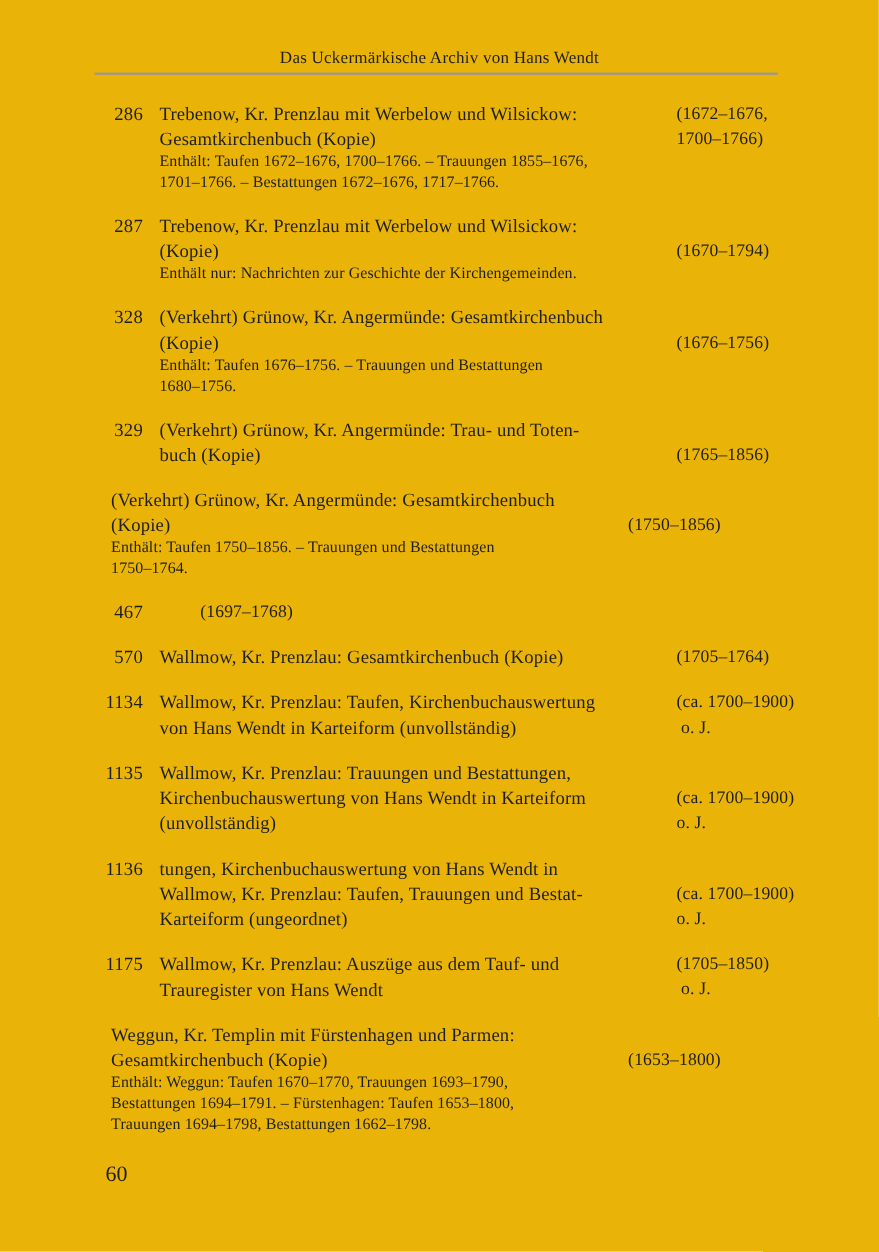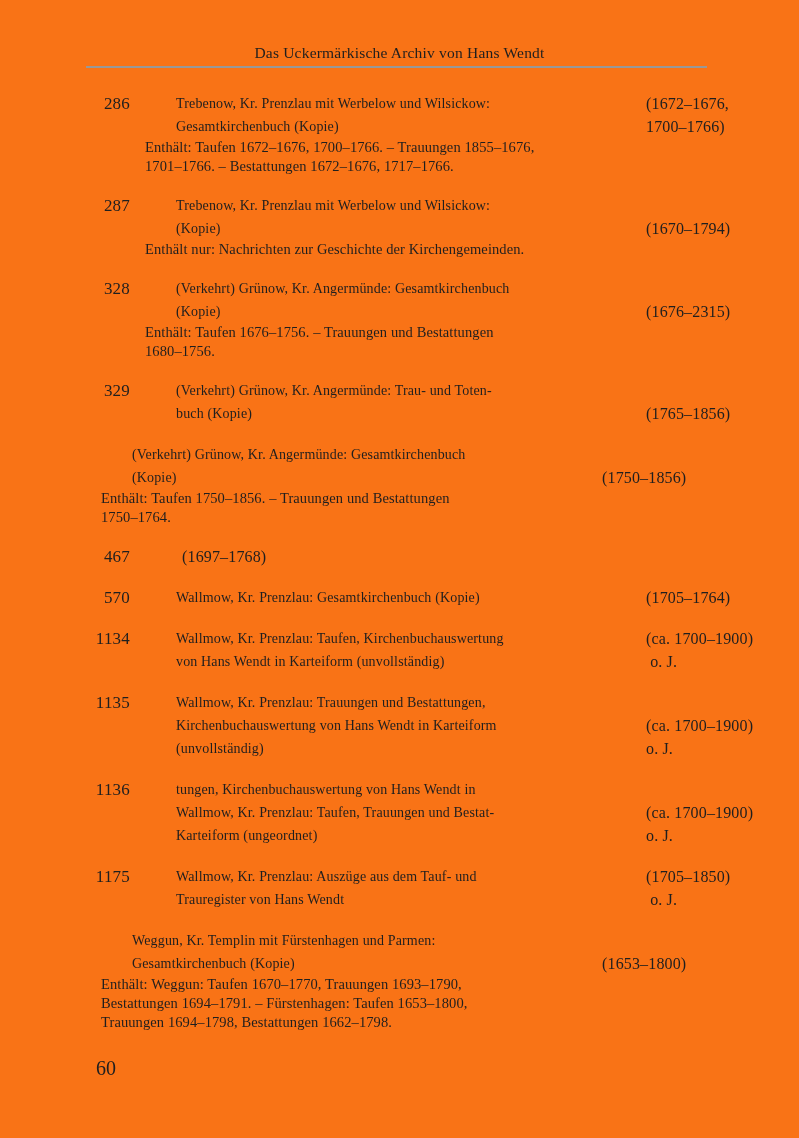--- a/index.html
+++ b/index.html
@@ -1,21 +1,21 @@
 <!DOCTYPE html>
 <html><head>
 <meta charset="utf-8">
 <style>
   html, body { margin:0; padding:0; background:#ffffff; }
   .page {
     position:relative;
     width:799px;
     height:1138px;
     margin:0 auto;
-    background:#f97316;
+    background:#eab308;
     font-family:"Liberation Serif", serif;
     color:#1f1f1f;
     overflow:hidden;
   }
   .header-title {
     margin-top:44px;
     text-align:center;
     font-size:15.5px;
     line-height:18px;
     letter-spacing:0.2px;
@@ -34,24 +34,23 @@
     text-align:right;
     font-size:17px;
     line-height:23px;
     letter-spacing:0.2px;
   }
   .entry-body { flex:none; margin-left:15px; width:562px; }
   .entry-main { display:flex; align-items:flex-end; }
   .entry-title {
     flex:none;
     width:433px;
-    font-size:14px;
+    font-size:17px;
     line-height:23px;
     letter-spacing:0.15px;
-    margin-left:31px;
   }
   .entry-dates {
     flex:none;
     width:129px;
     font-size:16px;
     line-height:23px;
     letter-spacing:0.15px;
     margin-left:37px;
   }
   .entry-note {
@@ -116,21 +115,21 @@
   </div>
       <div class="entry">
     <div class="entry-num">328</div>
     <div class="entry-body">
       <div class="entry-main">
         <div class="entry-title">
               <div class="line">(Verkehrt) Grünow, Kr. Angermünde: Gesamtkirchenbuch</div>
               <div class="line">(Kopie)</div>
             </div>
         <div class="entry-dates">
-              <div class="line">(1676–2315)</div>
+              <div class="line">(1676–1756)</div>
             </div>
       </div>
       <div class="entry-note">
             <div class="line">Enthält: Taufen 1676–1756. – Trauungen und Bestattungen</div>
             <div class="line">1680–1756.</div>
           </div>
     </div>
   </div>
       <div class="entry">
     <div class="entry-num">329</div>

